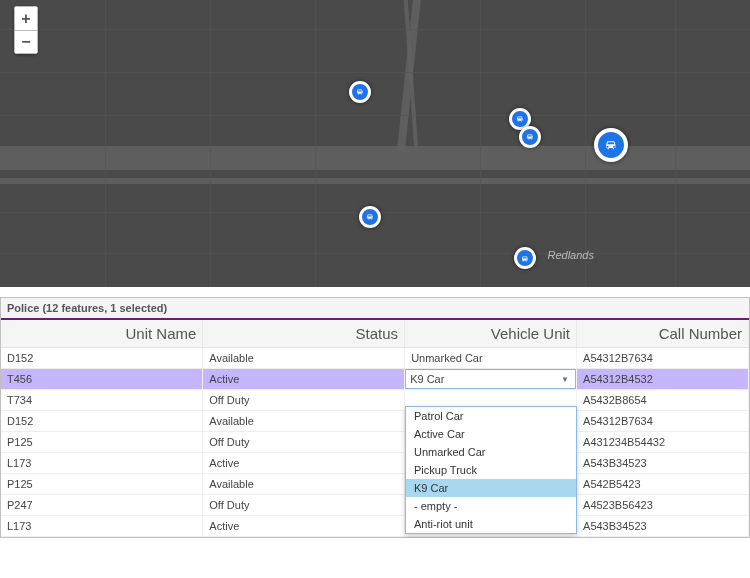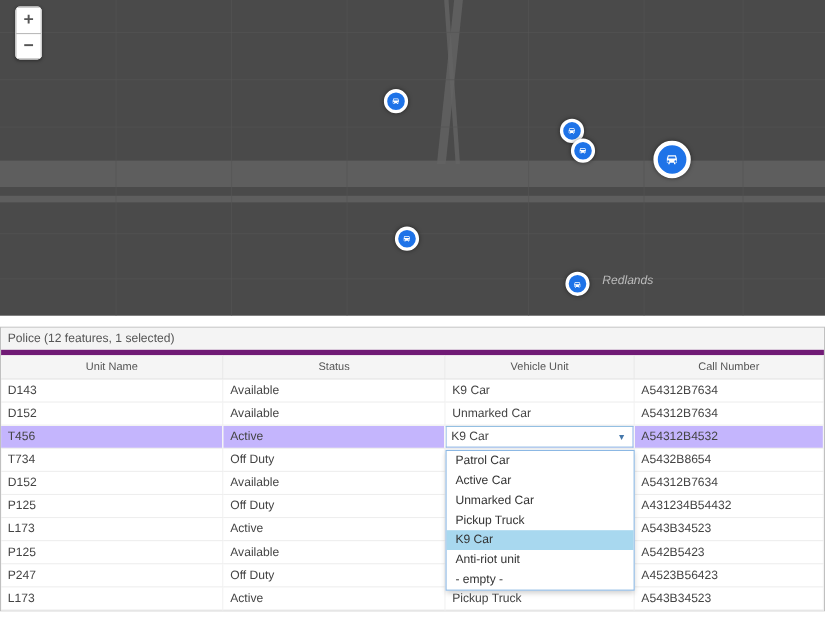--- a/index.html
+++ b/index.html
@@ -79,36 +79,36 @@
     }
     
     .table-wrap {
       margin-top: 10px;
       border: 1px solid #c0c0c0;
     }
     .table-caption {
       background: #f4f4f4;
       padding: 4px 6px;
       font-size: 11px;
-      font-weight: normal;
+      font-weight: bold;
       color: #555;
-      border-bottom: 5px solid #701a75;
+      border-bottom: 2px solid #701a75;
     }
     table {
       width: 100%;
       border-collapse: collapse;
       table-layout: fixed;
     }
     th {
       background: #f5f5f5;
       color: #555;
-      text-align: center;
+      text-align: right;
       padding: 5px 6px;
       font-weight: normal;
-      font-size: 10px;
+      font-size: 15px;
       border-bottom: 1px solid #e5e5e5;
       border-right: 1px solid #e9e9e9;
     }
     td {
       padding: 4px 6px;
       border-bottom: 1px solid #eee;
       border-right: 1px solid #f2f2f2;
       font-size: 11px;
       color: #444;
       overflow: hidden;
@@ -237,26 +237,20 @@
       <thead>
         <tr>
           <th>Unit Name</th>
           <th>Status</th>
           <th>Vehicle Unit</th>
           <th>Call Number</th>
         </tr>
       </thead>
       <tbody id="table-body">
           <tr>
-            <td>D143</td>
-            <td>Available</td>
-            <td>K9 Car</td>
-            <td>A54312B7634</td>
-          </tr>
-          <tr>
             <td>D152</td>
             <td>Available</td>
             <td>Unmarked Car</td>
             <td>A54312B7634</td>
           </tr>
           <tr class="selected">
             <td>T456</td>
             <td>Active</td>
             <td class="vehicle-cell" id="vehicle-select-cell">
               <div class="cell-select">
@@ -311,18 +305,18 @@
         </tbody>
     </table>
 
     <div id="dropdown-overlay">
         <div class="dropdown" style="left: 404px; top: 86px; width: 172px;">
           <div class="dropdown-item">Patrol Car</div>
           <div class="dropdown-item">Active Car</div>
           <div class="dropdown-item">Unmarked Car</div>
           <div class="dropdown-item">Pickup Truck</div>
           <div class="dropdown-item highlighted">K9 Car</div>
+          <div class="dropdown-item">- empty -</div>
           <div class="dropdown-item">Anti-riot unit</div>
-          <div class="dropdown-item">- empty -</div>
         </div>
       </div>
   </div>
 </div>
 
 </body></html>

